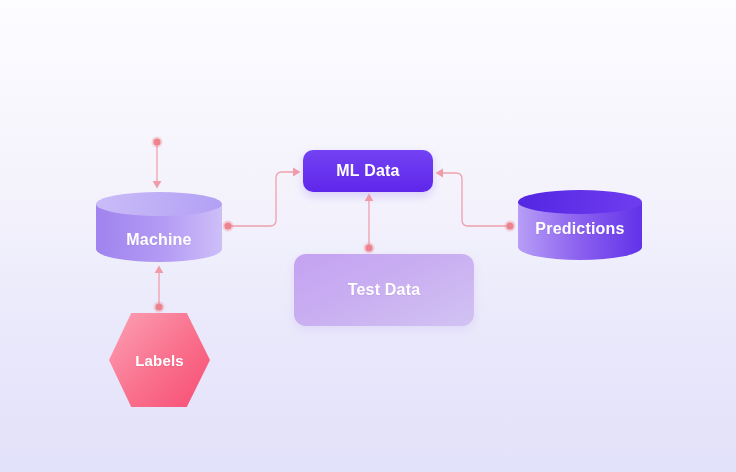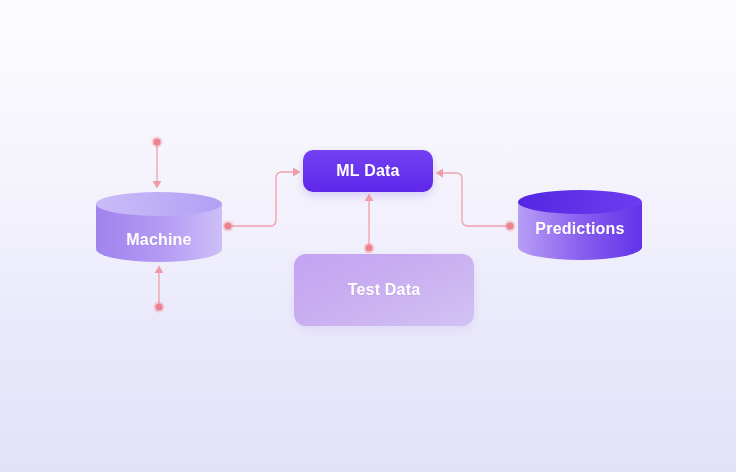--- a/index.html
+++ b/index.html
@@ -110,20 +110,23 @@
     </g>
   </svg>
 
 
   <div class="node cylv machine">
     <div class="body"></div>
     <div class="top"></div>
     <span class="lbl">Machine</span>
   </div>
 
+  <div class="node hex">
+    <span class="lbl">Labels</span>
+  </div>
 
   <div class="node mlmodel">
     <span class="lbl">ML Data</span>
   </div>
 
   <div class="node testdata">
     <span class="lbl">Test Data</span>
   </div>
 
   <div class="node cylv predictions">

